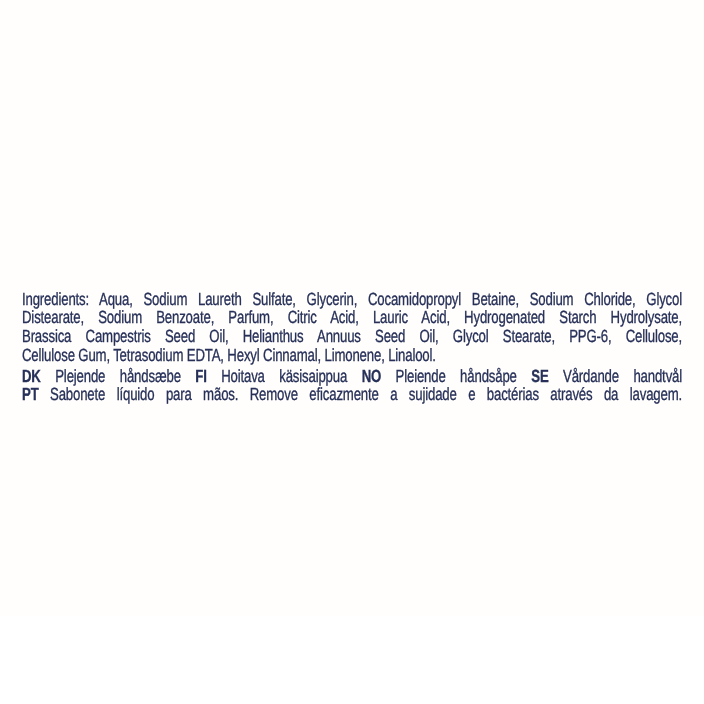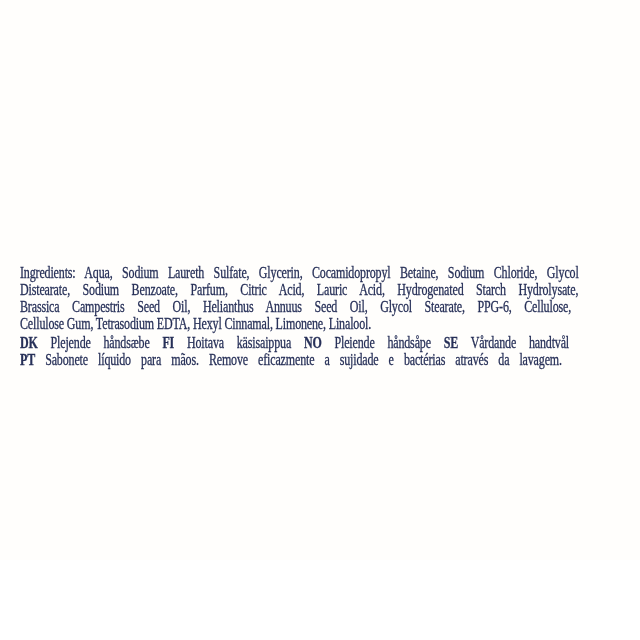--- a/index.html
+++ b/index.html
@@ -6,21 +6,21 @@
       margin: 0;
       padding: 0;
       background: #ffffff;
     }
     .canvas {
       position: relative;
       width: 640px;
       height: 560px;
       background: #fffefc;
       overflow: hidden;
-      font-family: Liberation Serif, serif;
+      font-family: Liberation Sans, sans-serif;
     }
     
     .label-block {
       position: absolute;
       left: 20px;
       top: 264px;
       width: 800px;
       transform: scaleX(0.75);
       transform-origin: 0 0;
       color: #273058;

